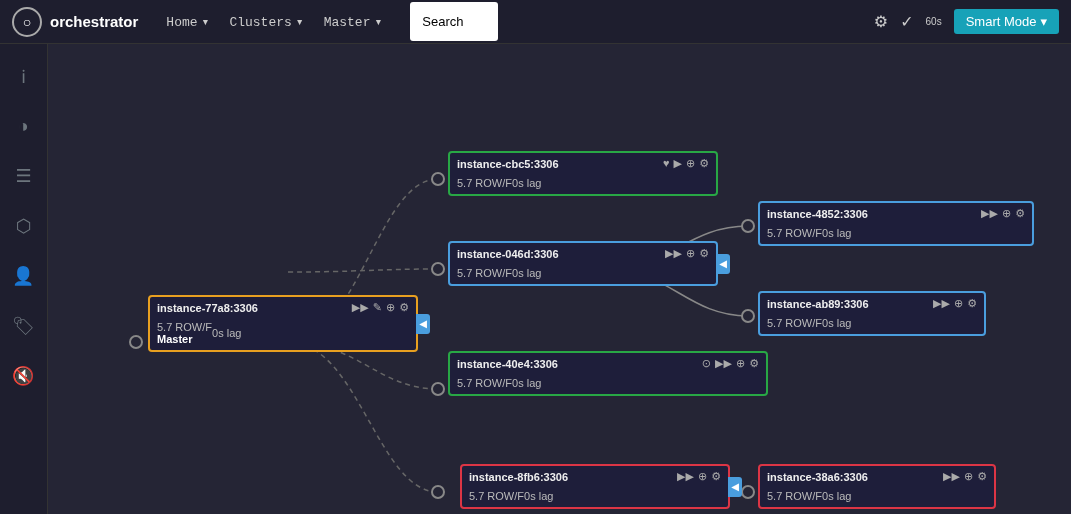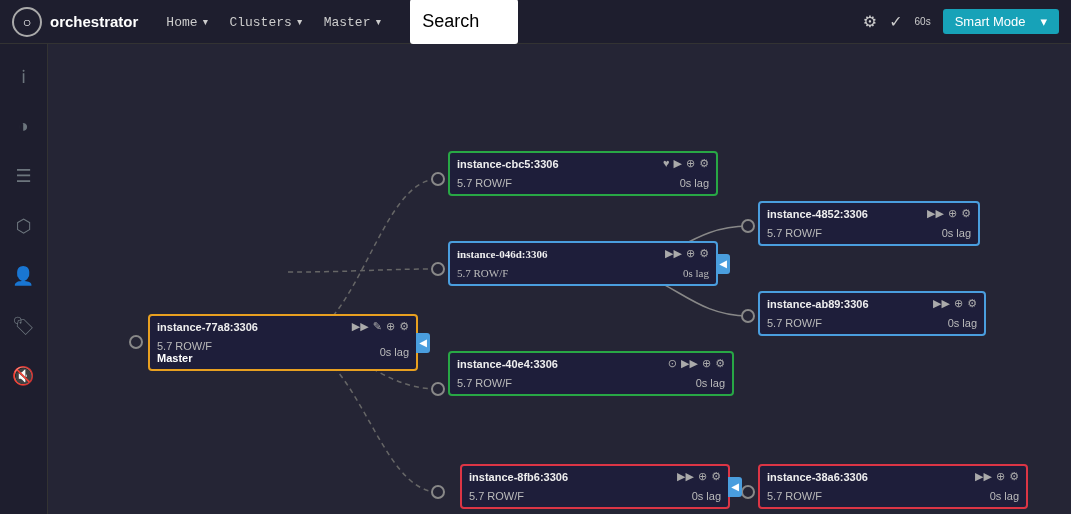--- a/index.html
+++ b/index.html
@@ -38,40 +38,40 @@
       font-family: Liberation Mono, monospace;
     }
     .nav-search {
       margin-left: 8px;
     }
     .nav-search input {
       background: #fff;
       border: none;
       border-radius: 3px;
       padding: 12px 12px;
-      font-size: 18px;
-      width: 108px;
+      font-size: 13px;
+      width: 88px;
       outline: none;
     }
     .nav-right {
       margin-left: auto;
       display: flex; align-items: center; gap: 12px;
       color: #ccc;
     }
     .nav-icon { cursor: pointer; font-size: 16px; }
     .nav-timer { font-size: 10px; color: #ccc; }
     .smart-mode-btn {
       background: #17a2b8;
       color: #fff;
       border: none;
       border-radius: 3px;
       padding: 5px 12px;
       font-size: 13px;
       cursor: pointer;
-      display: flex; align-items: center; gap: 15px;
+      display: flex; align-items: center; gap: 4px;
     }
 
     
     .sidebar {
       position: fixed;
       top: 44px; left: 0; bottom: 0;
       width: 48px;
       background: #1e1e2e;
       display: flex;
       flex-direction: column;
@@ -110,21 +110,21 @@
       padding: 4px 7px;
       font-size: 12px;
       color: #ddd;
     }
     .node-title { font-size: 11px; font-weight: bold; color: #eee; }
     .node-icons { display: flex; gap: 4px; font-size: 11px; color: #aaa; }
     .node-body {
       padding: 3px 7px 5px;
       font-size: 11px;
       color: #bbb;
-      display: flex; justify-content: space-between;
+      display: flex; 
       align-items: center;
     }
     .node-role { font-weight: bold; color: #fff; font-size: 11px; }
 
     
     .node-orange { border-color: #e8a020; }
     .node-green { border-color: #28a745; }
     .node-blue { border-color: #4a9ede; }
     .node-red { border-color: #dc3545; }
 
@@ -224,21 +224,21 @@
 
     <circle cx="390" cy="448" r="6" fill="#252535" stroke="#888" stroke-width="2"></circle>
 
     <circle cx="700" cy="182" r="6" fill="#252535" stroke="#888" stroke-width="2"></circle>
 
     <circle cx="700" cy="272" r="6" fill="#252535" stroke="#888" stroke-width="2"></circle>
 
     <circle cx="700" cy="448" r="6" fill="#252535" stroke="#888" stroke-width="2"></circle>
   </svg>
 
-  <div class="node node-orange" style="left:100px; top:270px; width:270px;">
+  <div class="node node-orange" style="left:100px; top:251px; width:270px;">
     <div class="node-header">
       <span class="node-title">instance-77a8:3306</span>
       <div class="node-icons">
         <span>▶▶</span>
         <span>✎</span>
         <span>⊕</span>
         <span>⚙</span>
       </div>
     </div>
     <div class="node-body">
@@ -260,37 +260,37 @@
         <span>⊕</span>
         <span>⚙</span>
       </div>
     </div>
     <div class="node-body">
       <span>5.7 ROW/F</span>
       <span>0s lag</span>
     </div>
   </div>
 
-  <div class="node node-blue" style="left:400px; top:197px; width:270px;font-family:Liberation Serif, serif;">
+  <div class="node node-blue" style="left:400px; top:197px; width:270px;">
     <div class="node-header">
       <span class="node-title">instance-046d:3306</span>
       <div class="node-icons">
         <span>▶▶</span>
         <span>⊕</span>
         <span>⚙</span>
       </div>
     </div>
     <div class="node-body">
       <span>5.7 ROW/F</span>
       <span>0s lag</span>
     </div>
     <div class="node-arrow">◀</div>
   </div>
 
-  <div class="node node-green" style="left:400px; top:307px; width:286px;">
+  <div class="node node-green" style="left:400px; top:307px; width:320px;">
     <div class="node-header">
       <span class="node-title">instance-40e4:3306</span>
       <div class="node-icons">
         <span>⊙</span>
         <span>▶▶</span>
         <span>⊕</span>
         <span>⚙</span>
       </div>
     </div>
     <div class="node-body">
@@ -308,21 +308,21 @@
         <span>⚙</span>
       </div>
     </div>
     <div class="node-body">
       <span>5.7 ROW/F</span>
       <span>0s lag</span>
     </div>
     <div class="node-arrow">◀</div>
   </div>
 
-  <div class="node node-blue" style="left:710px; top:157px; width:222px;">
+  <div class="node node-blue" style="left:710px; top:157px; width:276px;">
     <div class="node-header">
       <span class="node-title">instance-4852:3306</span>
       <div class="node-icons">
         <span>▶▶</span>
         <span>⊕</span>
         <span>⚙</span>
       </div>
     </div>
     <div class="node-body">
       <span>5.7 ROW/F</span>
@@ -338,21 +338,21 @@
         <span>⊕</span>
         <span>⚙</span>
       </div>
     </div>
     <div class="node-body">
       <span>5.7 ROW/F</span>
       <span>0s lag</span>
     </div>
   </div>
 
-  <div class="node node-red" style="left:710px; top:420px; width:270px;">
+  <div class="node node-red" style="left:710px; top:420px; width:238px;">
     <div class="node-header">
       <span class="node-title">instance-38a6:3306</span>
       <div class="node-icons">
         <span>▶▶</span>
         <span>⊕</span>
         <span>⚙</span>
       </div>
     </div>
     <div class="node-body">
       <span>5.7 ROW/F</span>

